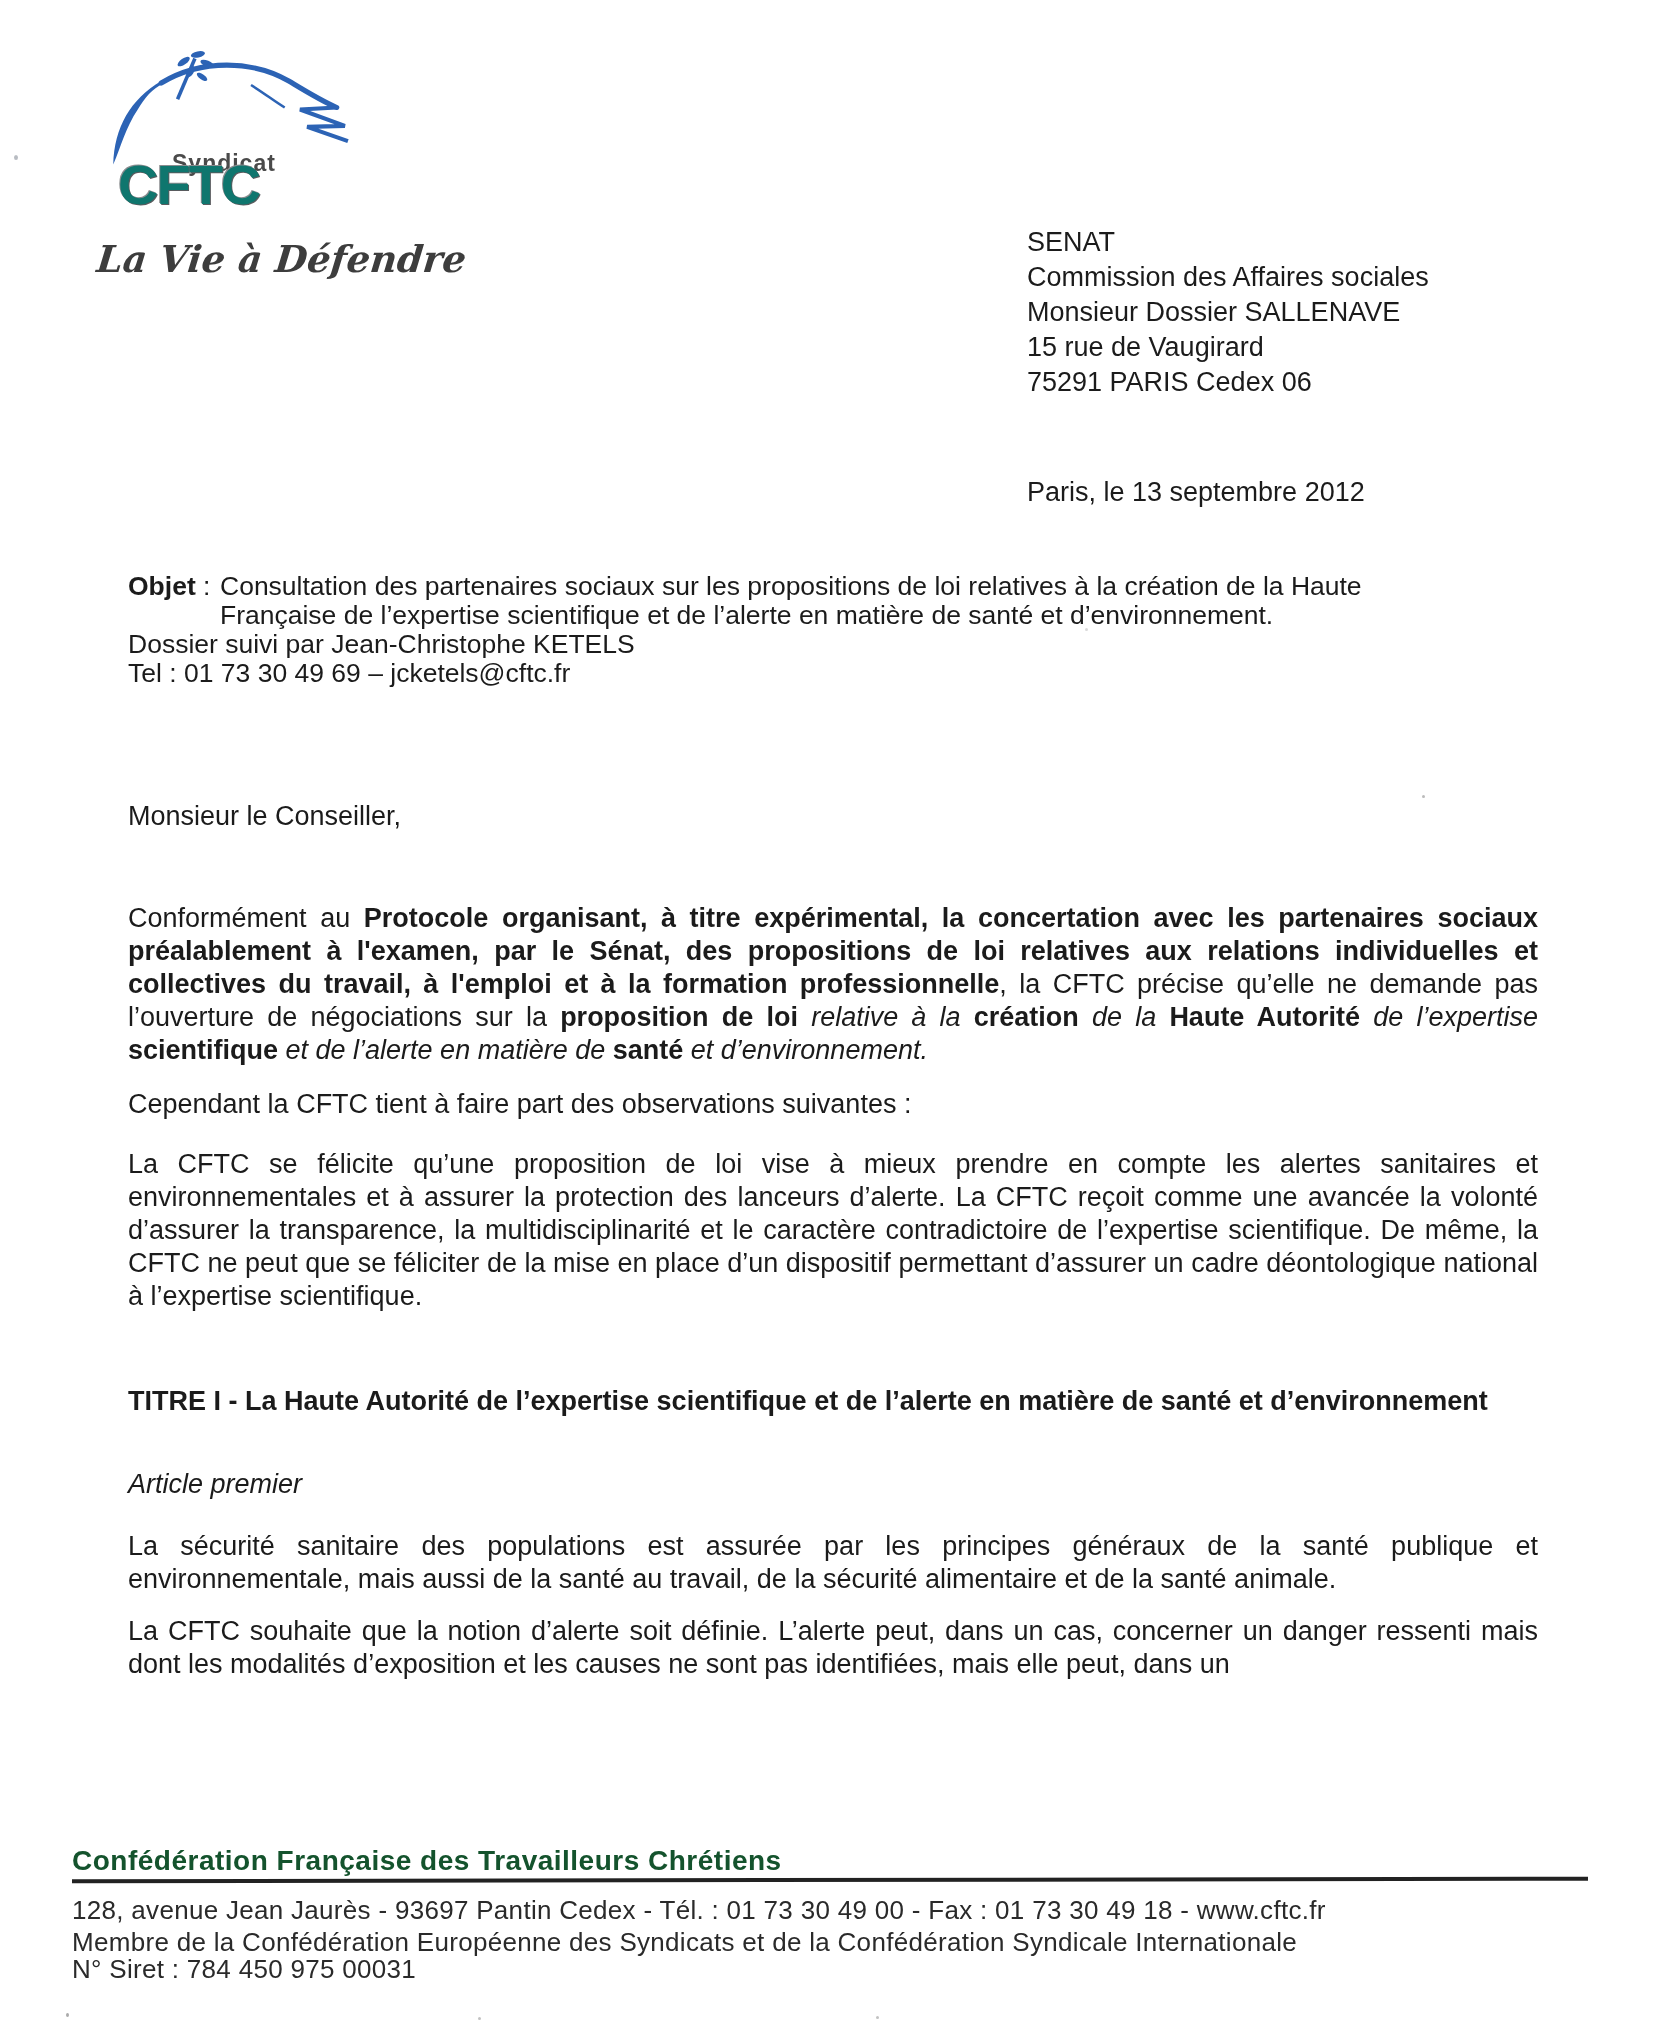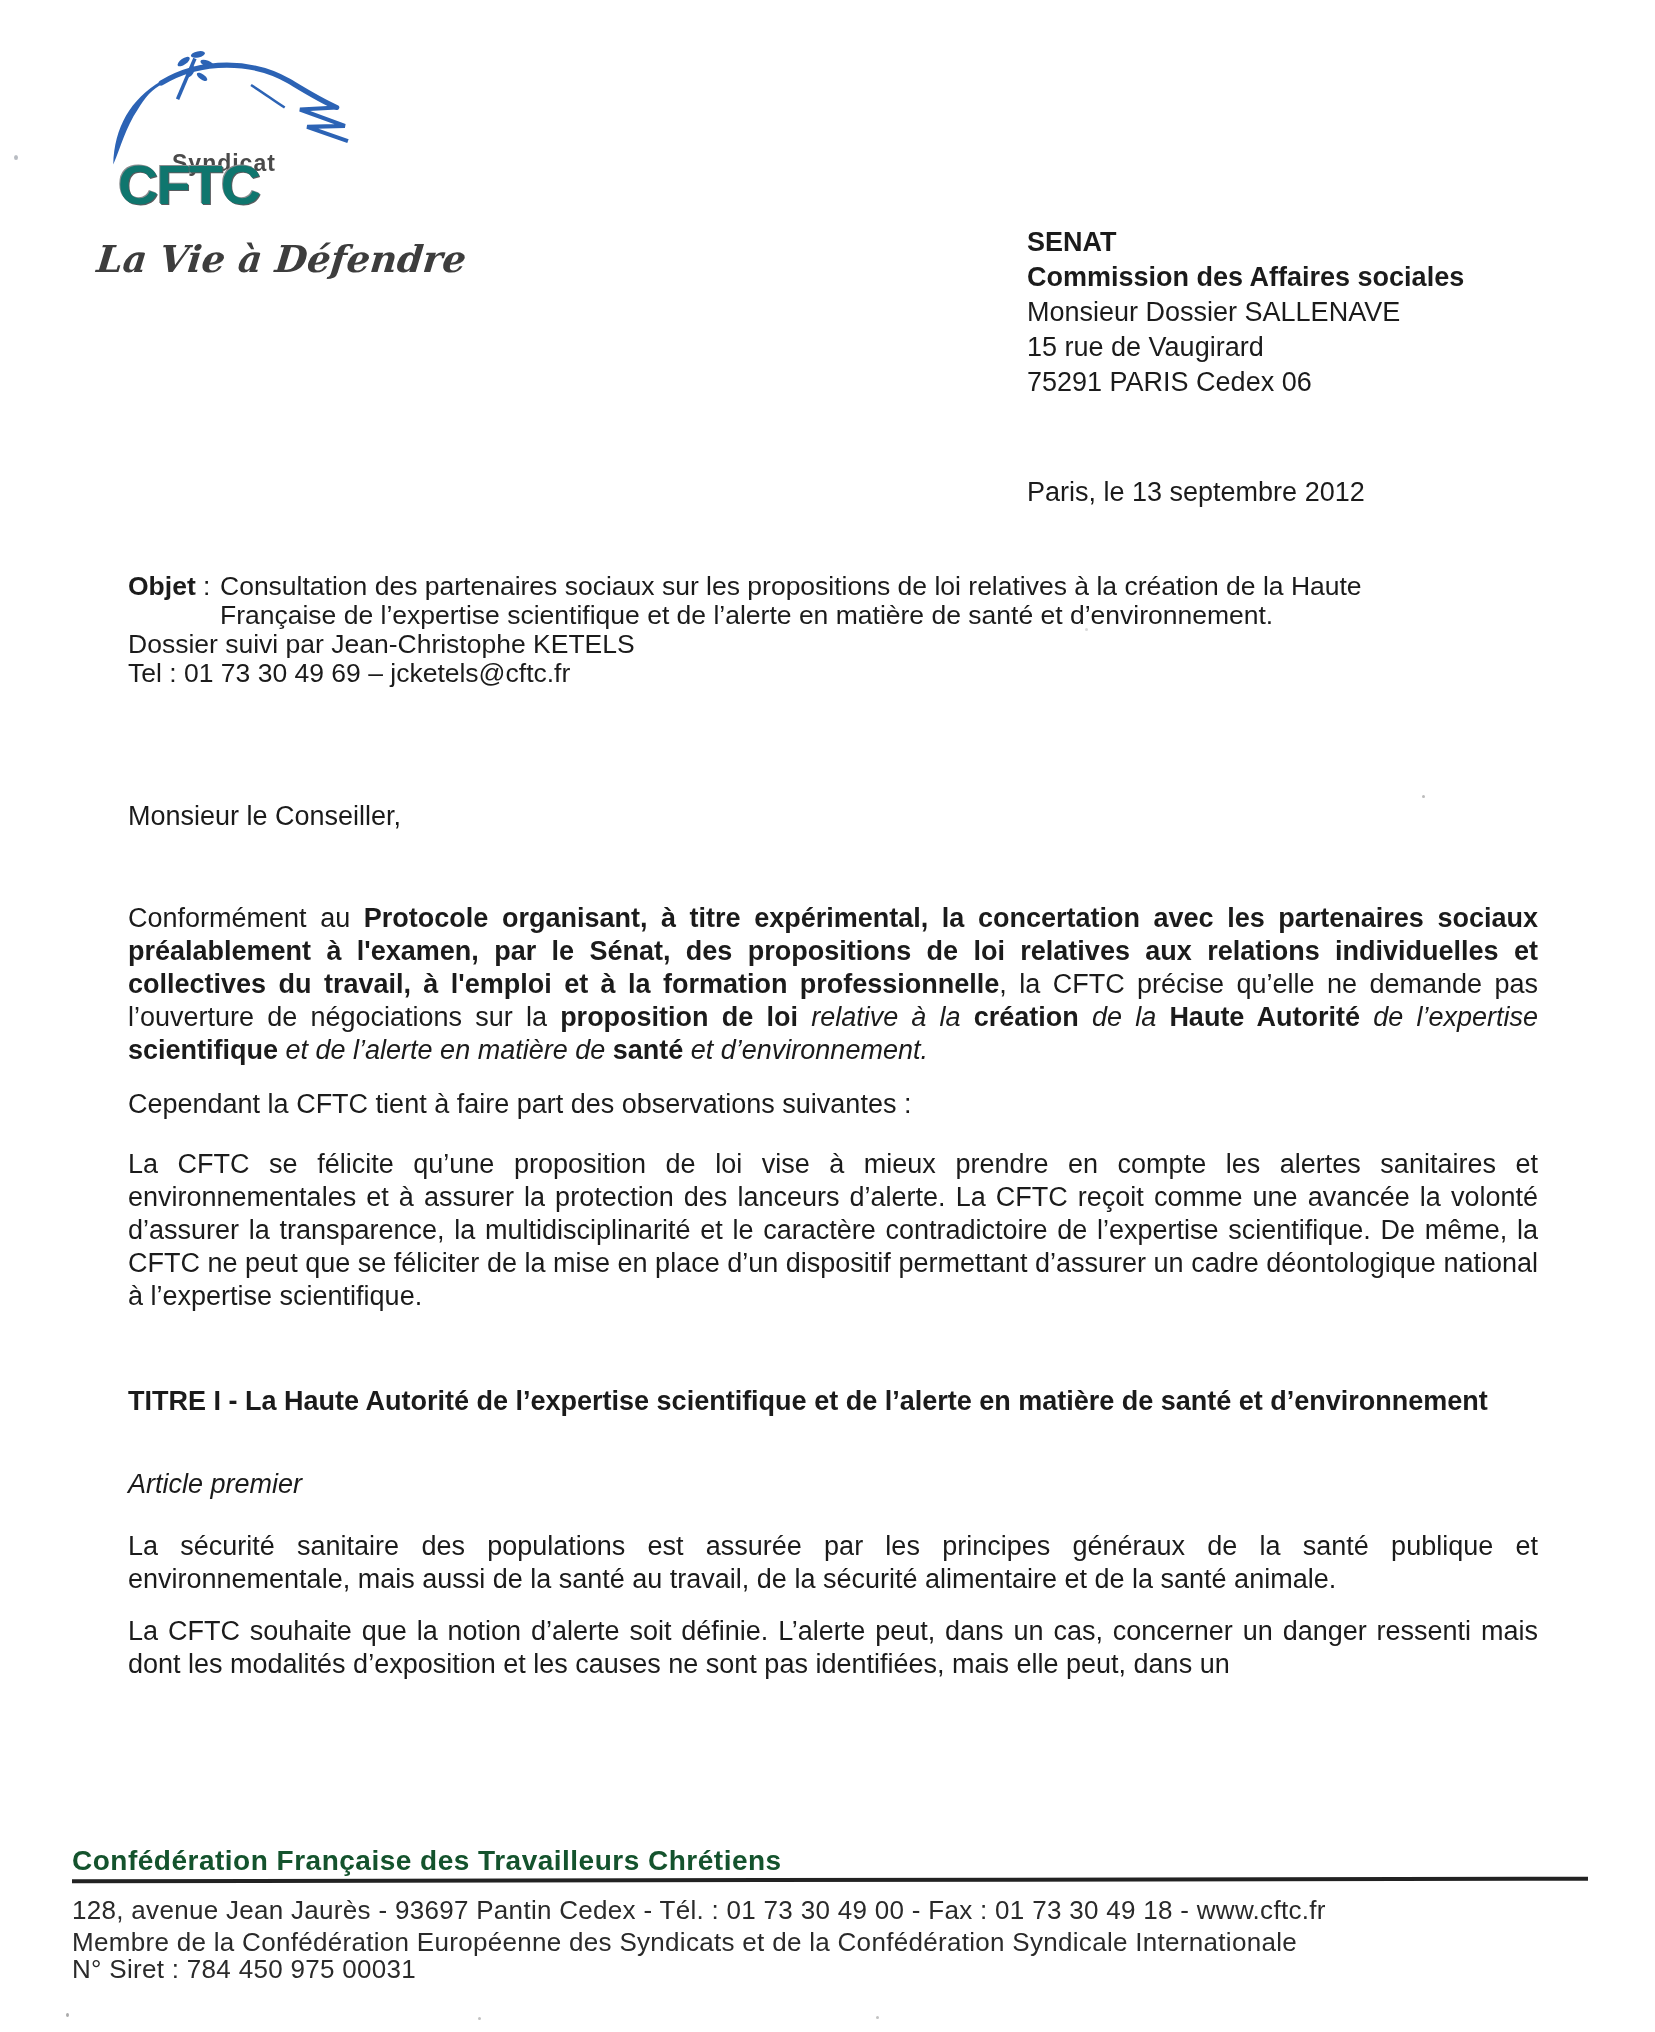--- a/index.html
+++ b/index.html
@@ -28,21 +28,21 @@
   .logo-tagline{
     position:absolute;left:2px;top:192px;width:320px;
     font-family:"DejaVu Serif", serif;
     font-style:italic;font-weight:bold;
     font-size:37px;color:#3d3d3d;
     transform:skewX(-6deg);
     white-space:nowrap;
   }
   
   .recipient{position:absolute;left:1027px;top:225px;font-size:27px;line-height:35px;}
-  .recipient .bold{font-weight:bold;}
+  .recipient .bold{font-weight:normal;}
   .dateline{position:absolute;left:1027px;top:477px;font-size:27px;}
   
   .ref{position:absolute;left:128px;top:572px;width:1412px;font-size:26.5px;line-height:29px;}
   .objet-row{display:flex;}
   .objet-label{width:92px;flex:0 0 92px;}
   .objet-text{width:1258px;}
   
   .bodytext{position:absolute;left:128px;width:1410px;font-size:27px;line-height:33px;margin:0;}
   .justify{text-align:justify;}
   .salutation{top:800px;}

